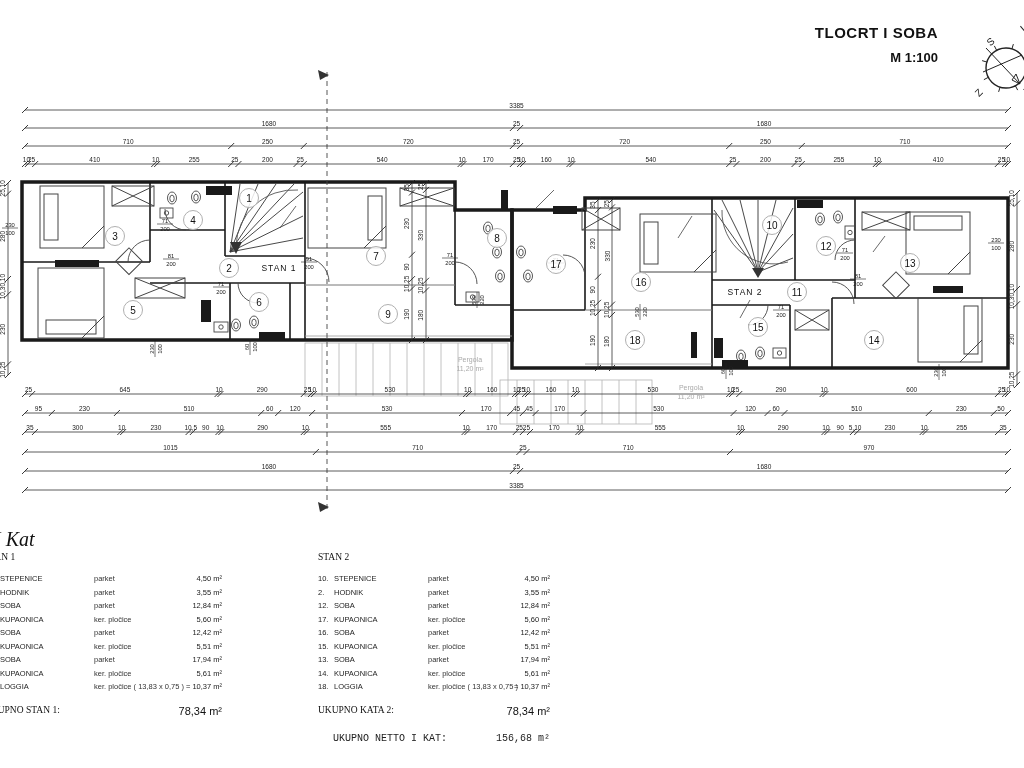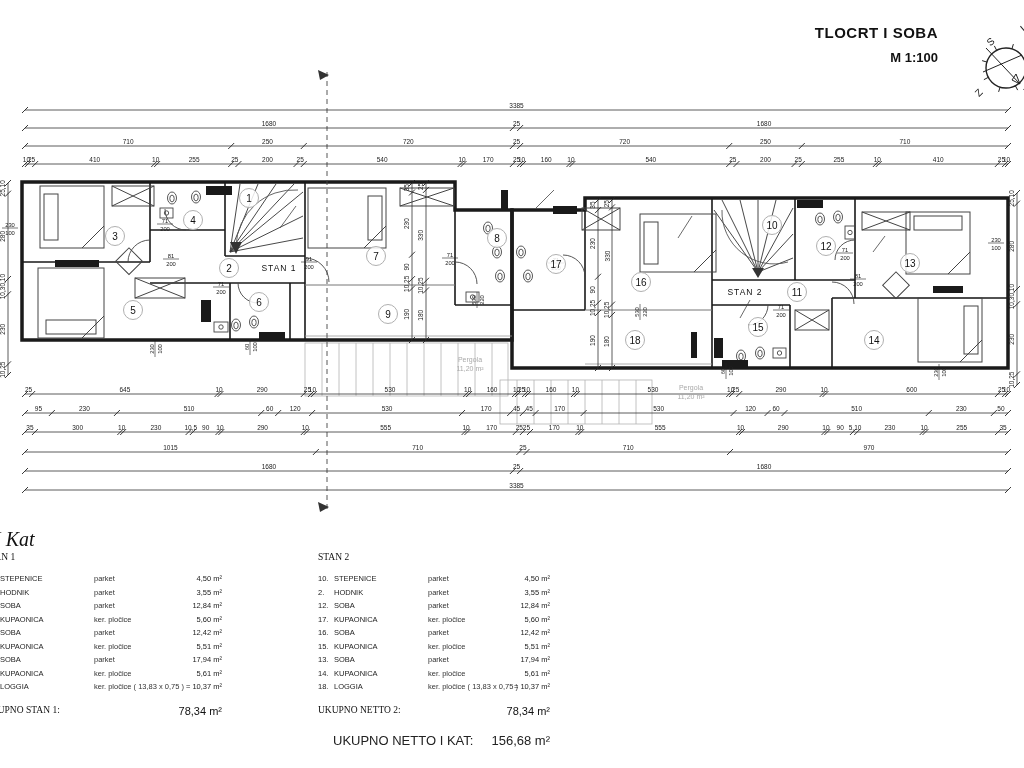--- a/index.html
+++ b/index.html
@@ -17,21 +17,21 @@
   #legend-col2{left:318px;width:232px;}
   .stan-title{font-family:"Liberation Serif",serif;font-size:9.5px;color:#111;height:22px;}
   .lrow{position:relative;height:13.5px;font-size:7.5px;white-space:nowrap;}
   .lrow .no{position:absolute;left:0;width:14px;}
   .lrow .nm{position:absolute;left:16px;}
   .lrow .mt{position:absolute;left:110px;color:#333;}
   .lrow .ar{position:absolute;right:0;text-align:right;}
   .total-row{position:relative;height:14px;margin-top:9px;}
   .total-row .tl{position:absolute;left:0;font-family:"Liberation Serif",serif;font-size:9.5px;color:#111;}
   .total-row .tv{position:absolute;right:0;font-size:11px;color:#111;}
-  .sum-block{position:absolute;left:333px;top:733px;width:217px;font-size:13px;color:#222;}
+  .sum-block{position:absolute;left:333px;top:733px;width:217px;font-size:10px;color:#222;font-family:Liberation Mono, monospace;}
   .sum-row{position:relative;height:17px;}
   .sum-row .sl{position:absolute;left:0;}
   .sum-row .sv{position:absolute;right:0;text-align:right;}
 </style>
 </head>
 <body>
 
 <div id="stage">
 
   <svg id="plan-svg" width="1024" height="768" viewBox="0 0 1024 768">
@@ -911,21 +911,21 @@
           <span class="ar">5,61 m²</span>
         </div>
         <div class="lrow">
           <span class="no">18.</span>
           <span class="nm">LOGGIA</span>
           <span class="mt">ker. pločice  ( 13,83 x 0,75 )</span>
           <span class="ar">= 10,37 m²</span>
         </div>
       </div>
     <div class="total-row">
-      <span class="tl">UKUPNO NETTO 2:</span>
+      <span class="tl">UKUPNO KATA 2:</span>
       <span class="tv">78,34 m²</span>
     </div>
   </div>
 
   <div class="sum-block">
     <div class="sum-row">
       <span class="sl">UKUPNO NETTO I KAT:</span>
       <span class="sv">156,68 m²</span>
     </div>
   </div>

